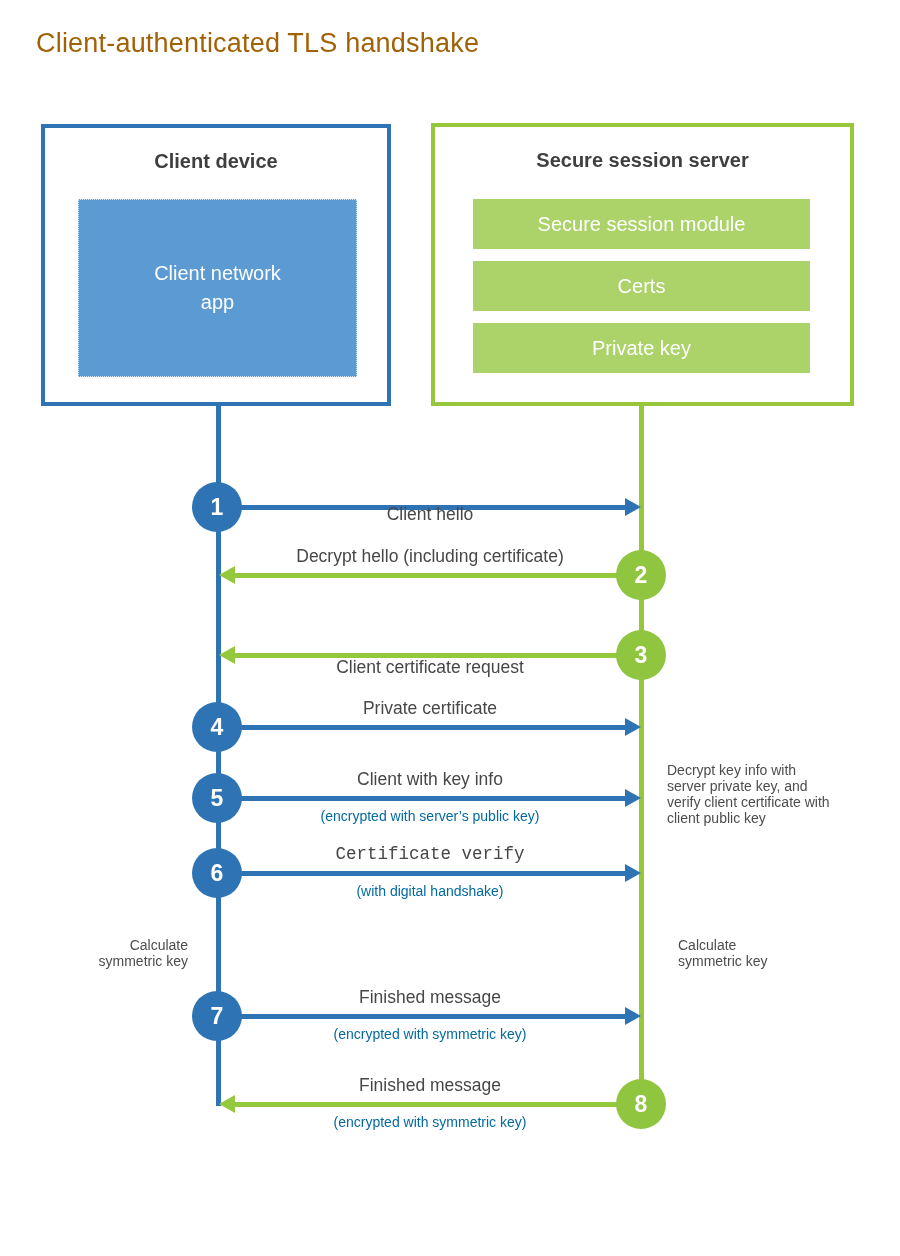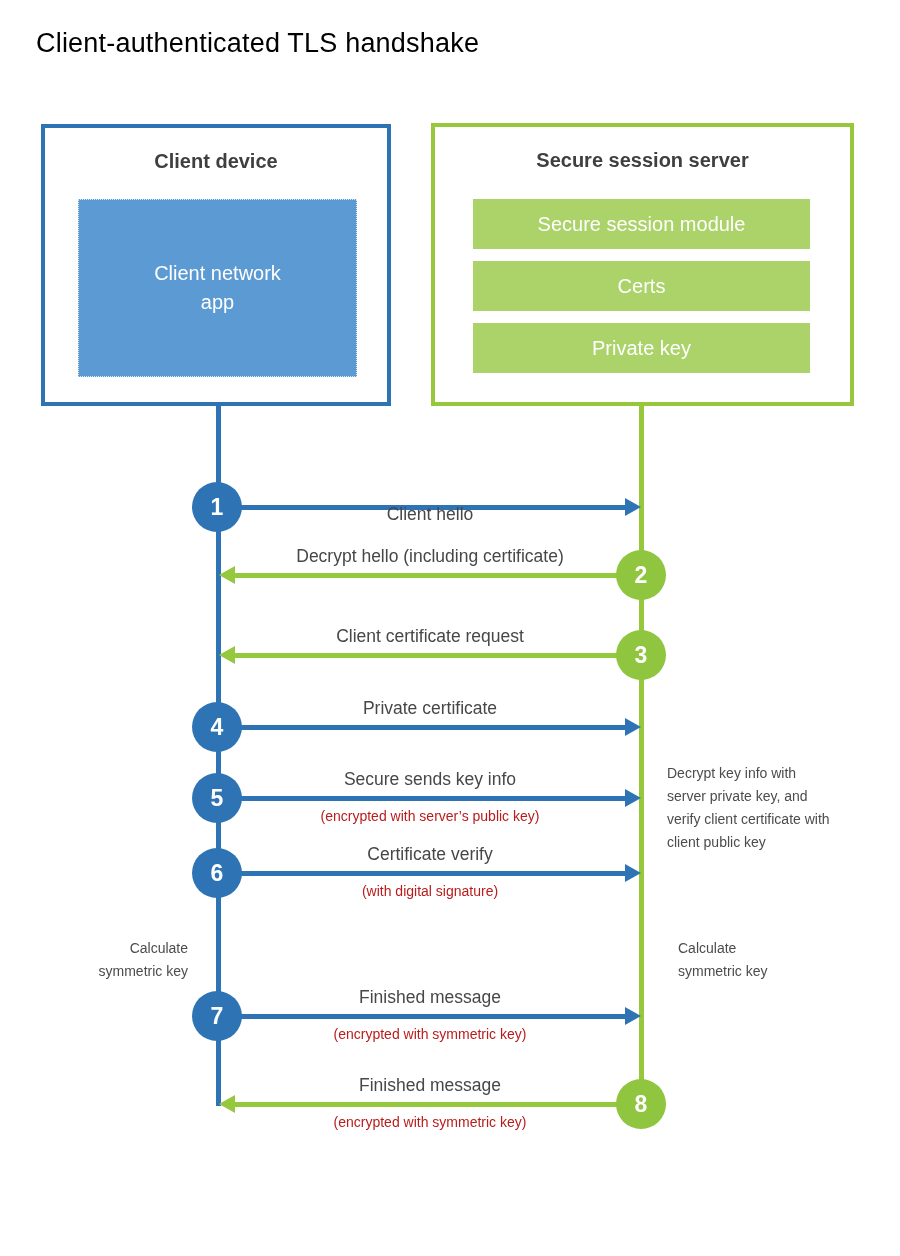--- a/index.html
+++ b/index.html
@@ -1,20 +1,20 @@
 <!DOCTYPE html>
 <html><head>
 <meta charset="utf-8">
 <style>
   html,body{margin:0;padding:0;background:#ffffff;}
   body{font-family:"Liberation Sans","DejaVu Sans",sans-serif;}
   #canvas{position:relative;width:900px;height:1256px;background:#ffffff;overflow:hidden;}
 
   .page-title{position:absolute;left:36px;top:28px;font-size:27px;font-weight:400;
-    color:#000000;letter-spacing:0.2px;}
+    color:#a16207;letter-spacing:0.2px;}
 
   
   .actor-box{position:absolute;box-sizing:border-box;background:#ffffff;}
   .client-box{left:41px;top:124px;width:350px;height:282px;border:4px solid #2e74b5;}
   .server-box{left:431px;top:123px;width:423px;height:283px;border:4px solid #97c83c;}
   .actor-title{margin-top:22px;text-align:center;font-size:20px;font-weight:700;color:#3f3f3f;}
 
   .app-box{position:absolute;left:33px;top:71px;width:277px;height:176px;background:#5b9ad3;
     border:1px dotted #d8e8f5;display:flex;align-items:center;justify-content:center;}
   .app-box-label{width:160px;text-align:center;color:#ffffff;font-size:20px;line-height:29px;}
@@ -39,23 +39,23 @@
   .arrow-head.left{border-right:16px solid #94c83d;}
 
   .badge{position:absolute;width:50px;height:50px;border-radius:50%;color:#ffffff;
     font-size:23px;font-weight:700;display:flex;align-items:center;justify-content:center;z-index:5;}
   .badge.blue{background:#2e74b5;}
   .badge.green{background:#8fc53f;}
 
   .msg-label{position:absolute;left:220px;width:420px;text-align:center;font-size:17.5px;
     color:#474747;}
   .msg-sub{position:absolute;left:220px;width:420px;text-align:center;font-size:14px;
-    color:#b91c1c;}
+    color:#0369a1;}
 
-  .side-note{position:absolute;font-size:14px;line-height:23px;color:#4c4c4c;}
+  .side-note{position:absolute;font-size:14px;line-height:16px;color:#4c4c4c;}
   .note-decrypt{left:667px;top:762px;width:170px;text-align:left;}
   .note-calc-left{left:76px;top:937px;width:112px;text-align:right;}
   .note-calc-right{left:678px;top:937px;width:112px;text-align:left;}
 </style>
 </head>
 <body>
 
 <div id="canvas">
 
   <div class="page-title">Client-authenticated TLS handshake</div>
@@ -84,35 +84,35 @@
       <div class="arrow-head right" style="left: 625px; top: 498px;"></div>
       <div class="badge blue" style="left: 192px; top: 482px;">1</div>
       <div class="msg-label" style="top: 504px;">Client hello</div>
       <div class="arrow-line green" style="left: 233px; top: 573px; width: 408px;"></div>
       <div class="arrow-head left" style="left: 219px; top: 566px;"></div>
       <div class="badge green" style="left: 616px; top: 550px;">2</div>
       <div class="msg-label" style="top: 546px;">Decrypt hello (including certificate)</div>
       <div class="arrow-line green" style="left: 233px; top: 653px; width: 408px;"></div>
       <div class="arrow-head left" style="left: 219px; top: 646px;"></div>
       <div class="badge green" style="left: 616px; top: 630px;">3</div>
-      <div class="msg-label" style="top: 626px;">Client certificate request</div>
+      <div class="msg-label" style="top: 657px;">Client certificate request</div>
       <div class="arrow-line blue" style="left: 218px; top: 725px; width: 408px;"></div>
       <div class="arrow-head right" style="left: 625px; top: 718px;"></div>
       <div class="badge blue" style="left: 192px; top: 702px;">4</div>
       <div class="msg-label" style="top: 698px;">Private certificate</div>
       <div class="arrow-line blue" style="left: 218px; top: 796px; width: 408px;"></div>
       <div class="arrow-head right" style="left: 625px; top: 789px;"></div>
       <div class="badge blue" style="left: 192px; top: 773px;">5</div>
-      <div class="msg-label" style="top: 769px;">Secure sends key info</div>
+      <div class="msg-label" style="top: 769px;">Client with key info</div>
       <div class="msg-sub" style="top: 808px;">(encrypted with server’s public key)</div>
       <div class="arrow-line blue" style="left: 218px; top: 871px; width: 408px;"></div>
       <div class="arrow-head right" style="left: 625px; top: 864px;"></div>
       <div class="badge blue" style="left: 192px; top: 848px;">6</div>
-      <div class="msg-label" style="top: 844px;">Certificate verify</div>
-      <div class="msg-sub" style="top: 883px;">(with digital signature)</div>
+      <div class="msg-label" style="top: 844px; font-family: Liberation Mono, monospace;">Certificate verify</div>
+      <div class="msg-sub" style="top: 883px;">(with digital handshake)</div>
       <div class="arrow-line blue" style="left: 218px; top: 1014px; width: 408px;"></div>
       <div class="arrow-head right" style="left: 625px; top: 1007px;"></div>
       <div class="badge blue" style="left: 192px; top: 991px;">7</div>
       <div class="msg-label" style="top: 987px;">Finished message</div>
       <div class="msg-sub" style="top: 1026px;">(encrypted with symmetric key)</div>
       <div class="arrow-line green" style="left: 233px; top: 1102px; width: 408px;"></div>
       <div class="arrow-head left" style="left: 219px; top: 1095px;"></div>
       <div class="badge green" style="left: 616px; top: 1079px;">8</div>
       <div class="msg-label" style="top: 1075px;">Finished message</div>
       <div class="msg-sub" style="top: 1114px;">(encrypted with symmetric key)</div>

